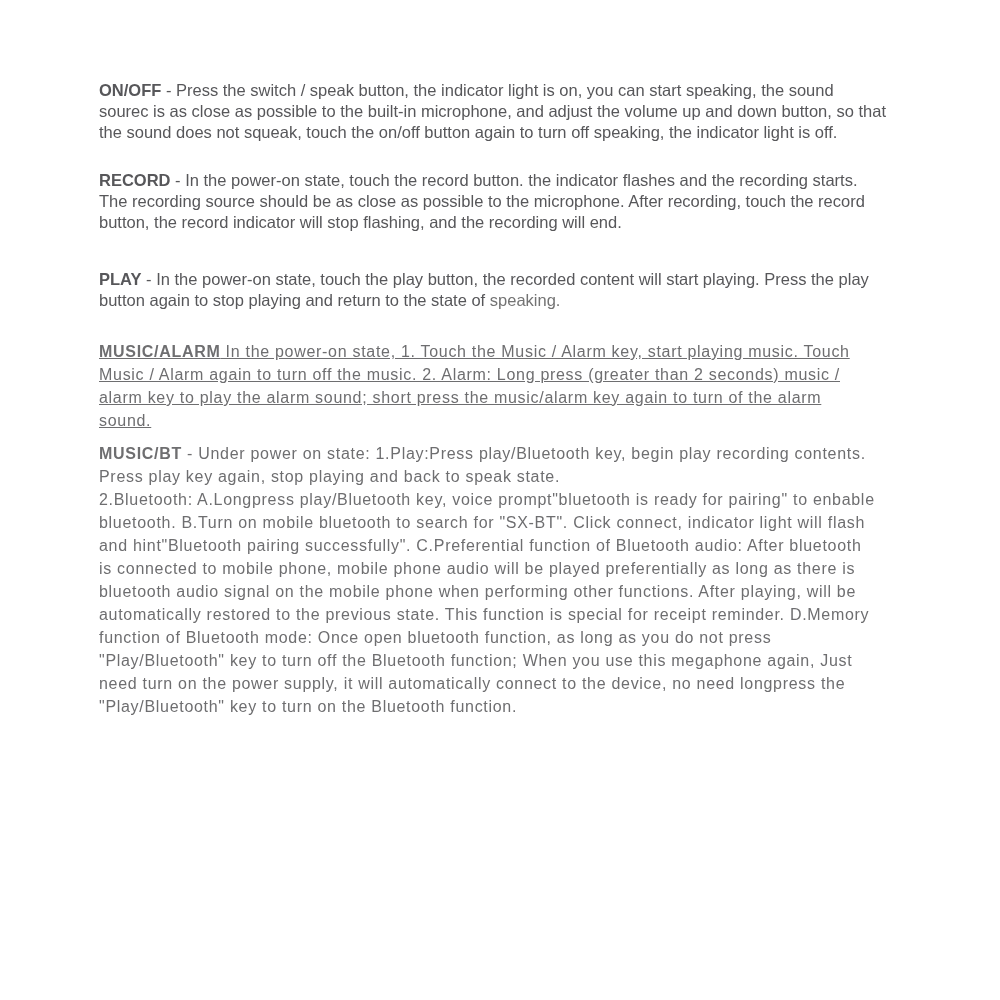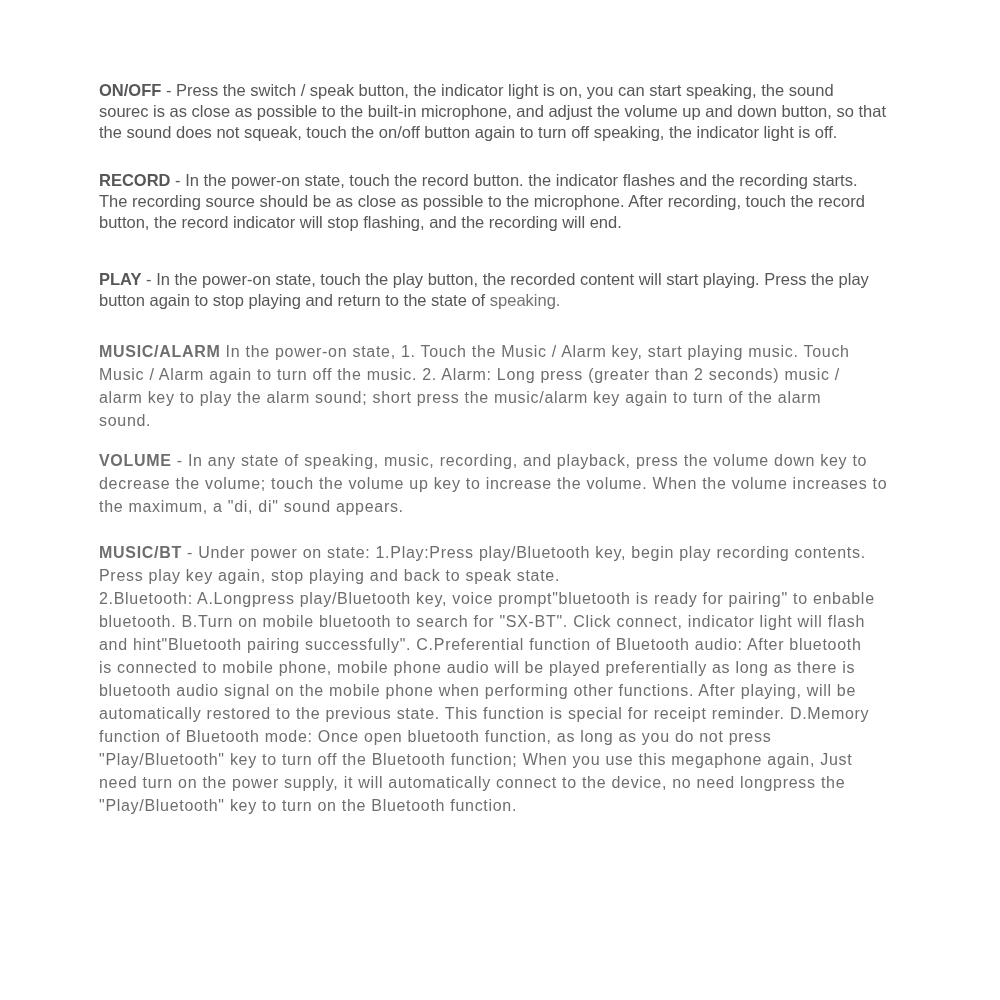--- a/index.html
+++ b/index.html
@@ -32,21 +32,21 @@
   }
   .style-b {
     font-size: 16px;
     line-height: 23px;
     color: #6e6e70;
     letter-spacing: 0.7px;
   }
   .para:nth-child(1) { margin-bottom: 27px; }
   .para:nth-child(2) { margin-bottom: 23px; }
   .para:nth-child(3) { margin-bottom: 29px; margin-top: 36px; }
-  .para:nth-child(4) { margin-bottom: 17px; }
+  .para:nth-child(4) { margin-bottom: 10px; text-decoration: underline; }
   .para:nth-child(5) { margin-bottom: 23px; }
   .term {
     font-weight: bold;
     text-align: center;
   }
   .muted {
     color: #737373;
   }
 </style>
 </head>
@@ -64,23 +64,20 @@
 button, the record indicator will stop flashing, and the recording will end.</span></p>
 
     <p class="para style-a"><b class="term">PLAY</b><span class="body-text"> - In the power-on state, touch the play button, the recorded content will start playing. Press the play
 button again to stop playing and return to the state of </span><span class="muted">speaking.</span></p>
 
     <p class="para style-b"><b class="term">MUSIC/ALARM</b><span class="body-text"> In the power-on state, 1. Touch the Music / Alarm key, start playing music. Touch
 Music / Alarm again to turn off the music. 2. Alarm: Long press (greater than 2 seconds) music /
 alarm key to play the alarm sound; short press the music/alarm key again to turn of the alarm
 sound.</span></p>
 
-    <p class="para style-b"><b class="term">VOLUME</b><span class="body-text"> - In any state of speaking, music, recording, and playback, press the volume down key to
-decrease the volume; touch the volume up key to increase the volume. When the volume increases to
-the maximum, a "di, di" sound appears.</span></p>
 
     <p class="para style-b"><b class="term">MUSIC/BT</b><span class="body-text"> - Under power on state: 1.Play:Press play/Bluetooth key, begin play recording contents.
 Press play key again, stop playing and back to speak state.
 2.Bluetooth: A.Longpress play/Bluetooth key, voice prompt"bluetooth is ready for pairing" to enbable
 bluetooth. B.Turn on mobile bluetooth to search for "SX-BT". Click connect, indicator light will flash
 and hint"Bluetooth pairing successfully". C.Preferential function of Bluetooth audio: After bluetooth
 is connected to mobile phone, mobile phone audio will be played preferentially as long as there is
 bluetooth audio signal on the mobile phone when performing other functions. After playing, will be
 automatically restored to the previous state. This function is special for receipt reminder. D.Memory
 function of Bluetooth mode: Once open bluetooth function, as long as you do not press

